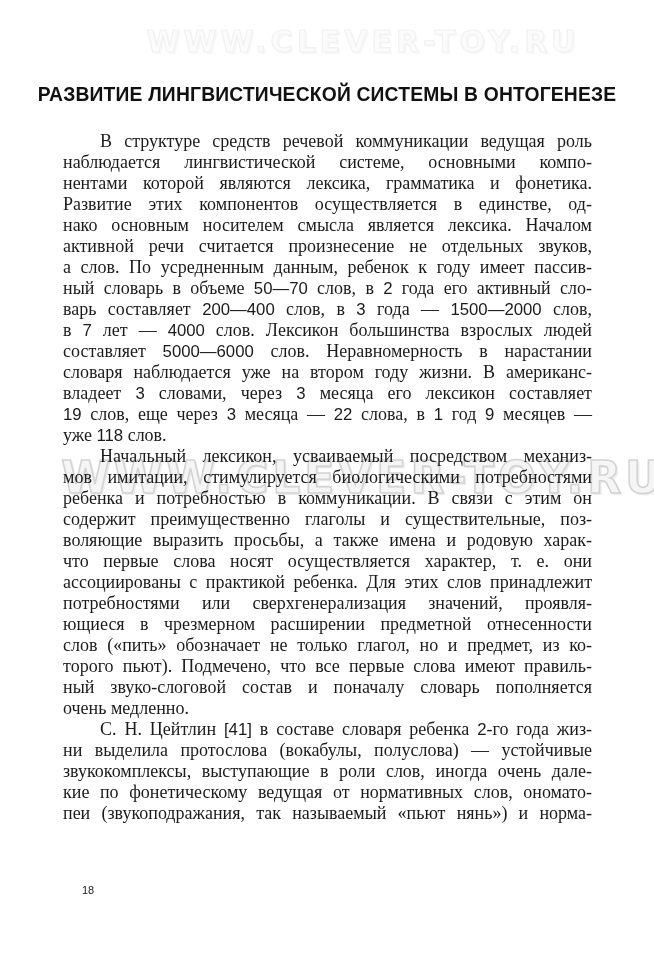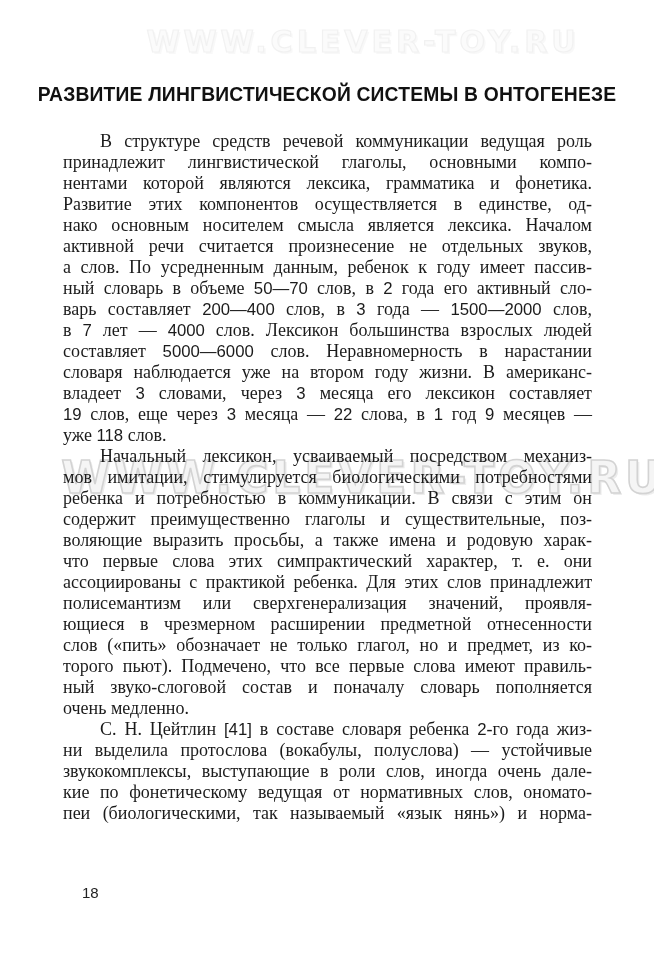--- a/index.html
+++ b/index.html
@@ -86,73 +86,73 @@
     font-family: "Liberation Sans", sans-serif;
     font-size: 0.93em;
   }
 
   
   #page-number {
     position: absolute;
     top: 884px;
     left: 82px;
     font-family: "Liberation Sans", sans-serif;
-    font-size: 15px;
+    font-size: 11px;
     color: #222222;
     z-index: 1;
   }
 </style>
 </head>
 <body>
 
 <div id="page">
 
   <div id="watermark-top" class="watermark">WWW.CLEVER-TOY.RU</div>
 
   <div id="watermark-middle" class="watermark">WWW.CLEVER-TOY.RU</div>
 
   <h1 id="title">РАЗВИТИЕ ЛИНГВИСТИЧЕСКОЙ СИСТЕМЫ В ОНТОГЕНЕЗЕ</h1>
 
   <div id="body-text">
       <div class="paragraph">
         <div class="line first">В структуре средств речевой коммуникации ведущая роль</div>
-        <div class="line">принадлежит лингвистической глаголы, основными компо-</div>
+        <div class="line">наблюдается лингвистической системе, основными компо-</div>
         <div class="line">нентами которой являются лексика, грамматика и фонетика.</div>
         <div class="line">Развитие этих компонентов осуществляется в единстве, од-</div>
         <div class="line">нако основным носителем смысла является лексика. Началом</div>
         <div class="line">активной речи считается произнесение не отдельных звуков,</div>
         <div class="line">а слов. По усредненным данным, ребенок к году имеет пассив-</div>
         <div class="line">ный словарь в объеме <span class="num">50—70</span> слов, в <span class="num">2</span> года его активный сло-</div>
         <div class="line">варь составляет <span class="num">200—400</span> слов, в <span class="num">3</span> года — <span class="num">1500—2000</span> слов,</div>
         <div class="line">в <span class="num">7</span> лет — <span class="num">4000</span> слов. Лексикон большинства взрослых людей</div>
         <div class="line">составляет <span class="num">5000—6000</span> слов. Неравномерность в нарастании</div>
         <div class="line">словаря наблюдается уже на втором году жизни. В американс-</div>
         <div class="line">владеет <span class="num">3</span> словами, через <span class="num">3</span> месяца его лексикон составляет</div>
         <div class="line"><span class="num">19</span> слов, еще через <span class="num">3</span> месяца — <span class="num">22</span> слова, в <span class="num">1</span> год <span class="num">9</span> месяцев —</div>
         <div class="line last">уже <span class="num">118</span> слов.</div>
       </div>
       <div class="paragraph">
         <div class="line first">Начальный лексикон, усваиваемый посредством механиз-</div>
         <div class="line">мов имитации, стимулируется биологическими потребностями</div>
         <div class="line">ребенка и потребностью в коммуникации. В связи с этим он</div>
         <div class="line">содержит преимущественно глаголы и существительные, поз-</div>
         <div class="line">воляющие выразить просьбы, а также имена и родовую харак-</div>
-        <div class="line">что первые слова этих симпрактический характер, т. е. они</div>
+        <div class="line">что первые слова носят осуществляется характер, т. е. они</div>
         <div class="line">ассоциированы с практикой ребенка. Для этих слов принадлежит</div>
-        <div class="line">полисемантизм или сверхгенерализация значений, проявля-</div>
+        <div class="line">потребностями или сверхгенерализация значений, проявля-</div>
         <div class="line">ющиеся в чрезмерном расширении предметной отнесенности</div>
         <div class="line">слов («пить» обозначает не только глагол, но и предмет, из ко-</div>
         <div class="line">торого пьют). Подмечено, что все первые слова имеют правиль-</div>
         <div class="line">ный звуко-слоговой состав и поначалу словарь пополняется</div>
         <div class="line last">очень медленно.</div>
       </div>
       <div class="paragraph">
         <div class="line first">С. Н. Цейтлин <span class="num">[41]</span> в составе словаря ребенка <span class="num">2</span>-го года жиз-</div>
         <div class="line">ни выделила протослова (вокабулы, полуслова) — устойчивые</div>
         <div class="line">звукокомплексы, выступающие в роли слов, иногда очень дале-</div>
         <div class="line">кие по фонетическому ведущая от нормативных слов, ономато-</div>
-        <div class="line">пеи (биологическими, так называемый «язык нянь») и норма-</div>
+        <div class="line">пеи (звукоподражания, так называемый «пьют нянь») и норма-</div>
       </div>
     </div>
 
   <div id="page-number">18</div>
 
 </div>
 
 </body></html>

